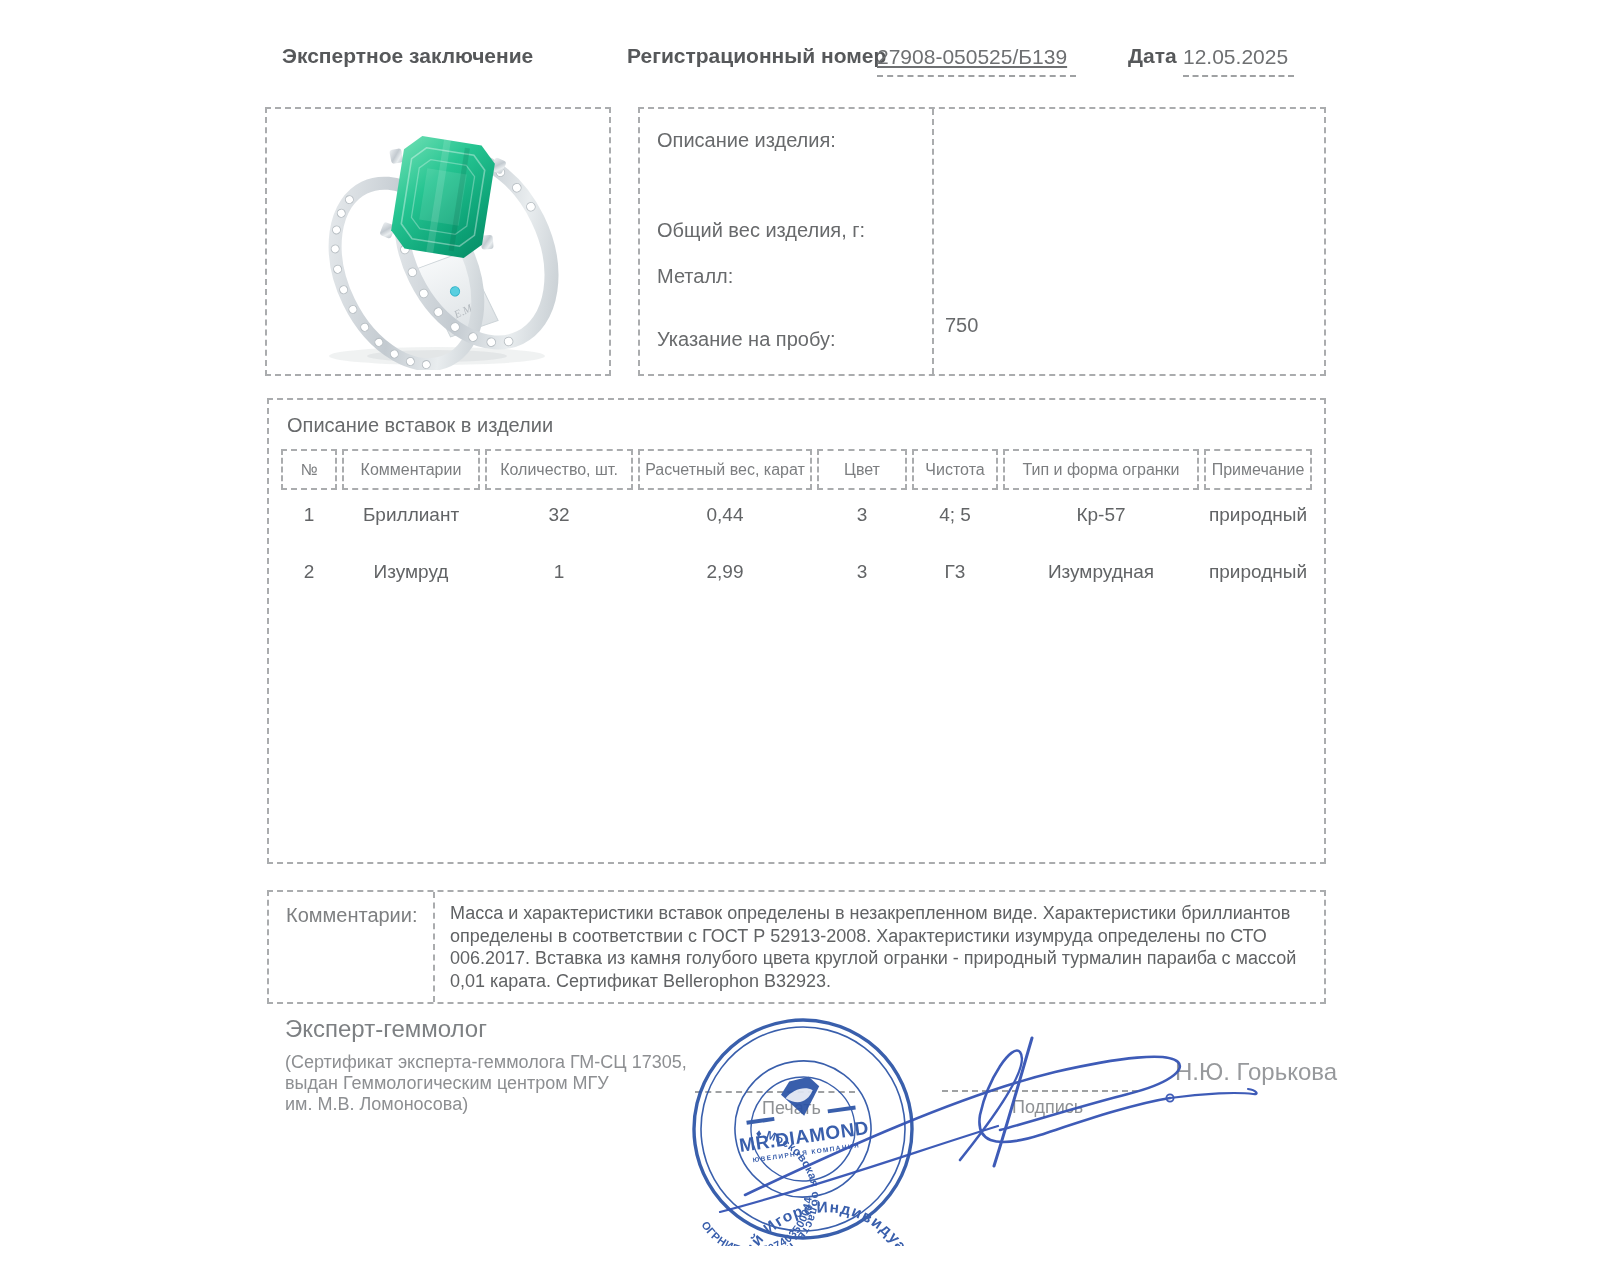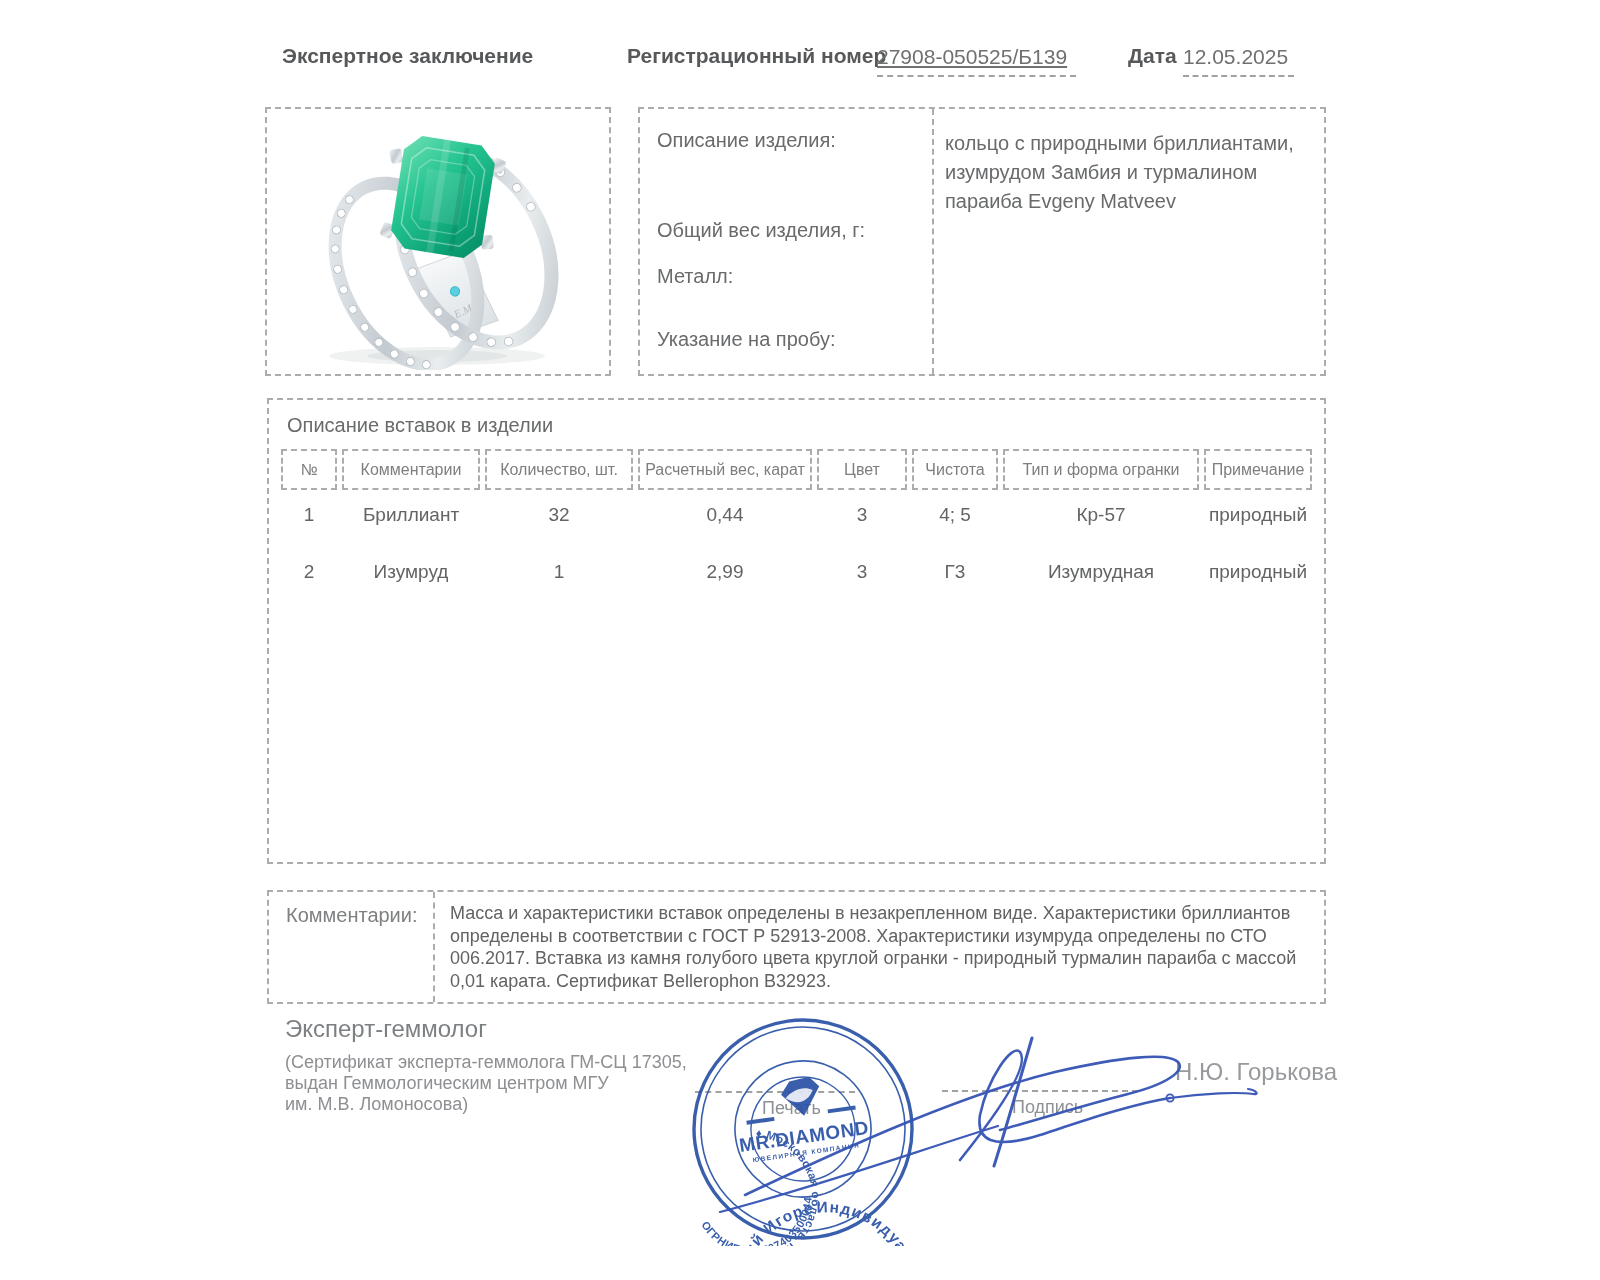--- a/index.html
+++ b/index.html
@@ -118,24 +118,24 @@
       <rect x="-20" y="-26" width="40" height="52" fill="#ffffff" opacity="0.10"></rect>
       <rect x="-8" y="-57" width="7" height="114" fill="#ffffff" opacity="0.13"></rect>
       <rect x="14" y="-52" width="5" height="104" fill="#045f45" opacity="0.18"></rect>
     </g>
   </svg>
 </div>
 
 <div class="abs dashbox desc-panel">
   <div class="desc-divider"></div>
   <div class="desc-label" style="top:20px">Описание изделия:</div>
-  <div class="desc-value" style="top:20px">кольцо с природными бриллиантами, изумрудом Замбия и турмалином параиба Evgeny Matveev</div>
   <div class="desc-label" style="top:110px">Общий вес изделия, г:</div>
   <div class="desc-label" style="top:156px">Металл:</div>
   <div class="desc-label" style="top:219px">Указание на пробу:</div>
+  <div class="desc-value" style="top:202px">750</div>
 </div>
 
 <div class="abs dashbox table-panel">
   <div class="table-title">Описание вставок в изделии</div>
 
   <div class="hcell" style="left:12px;width:56px">№</div>
   <div class="hcell" style="left:73px;width:138px">Комментарии</div>
   <div class="hcell" style="left:216px;width:148px">Количество, шт.</div>
   <div class="hcell" style="left:369px;width:174px">Расчетный вес, карат</div>
   <div class="hcell" style="left:548px;width:90px">Цвет</div>

